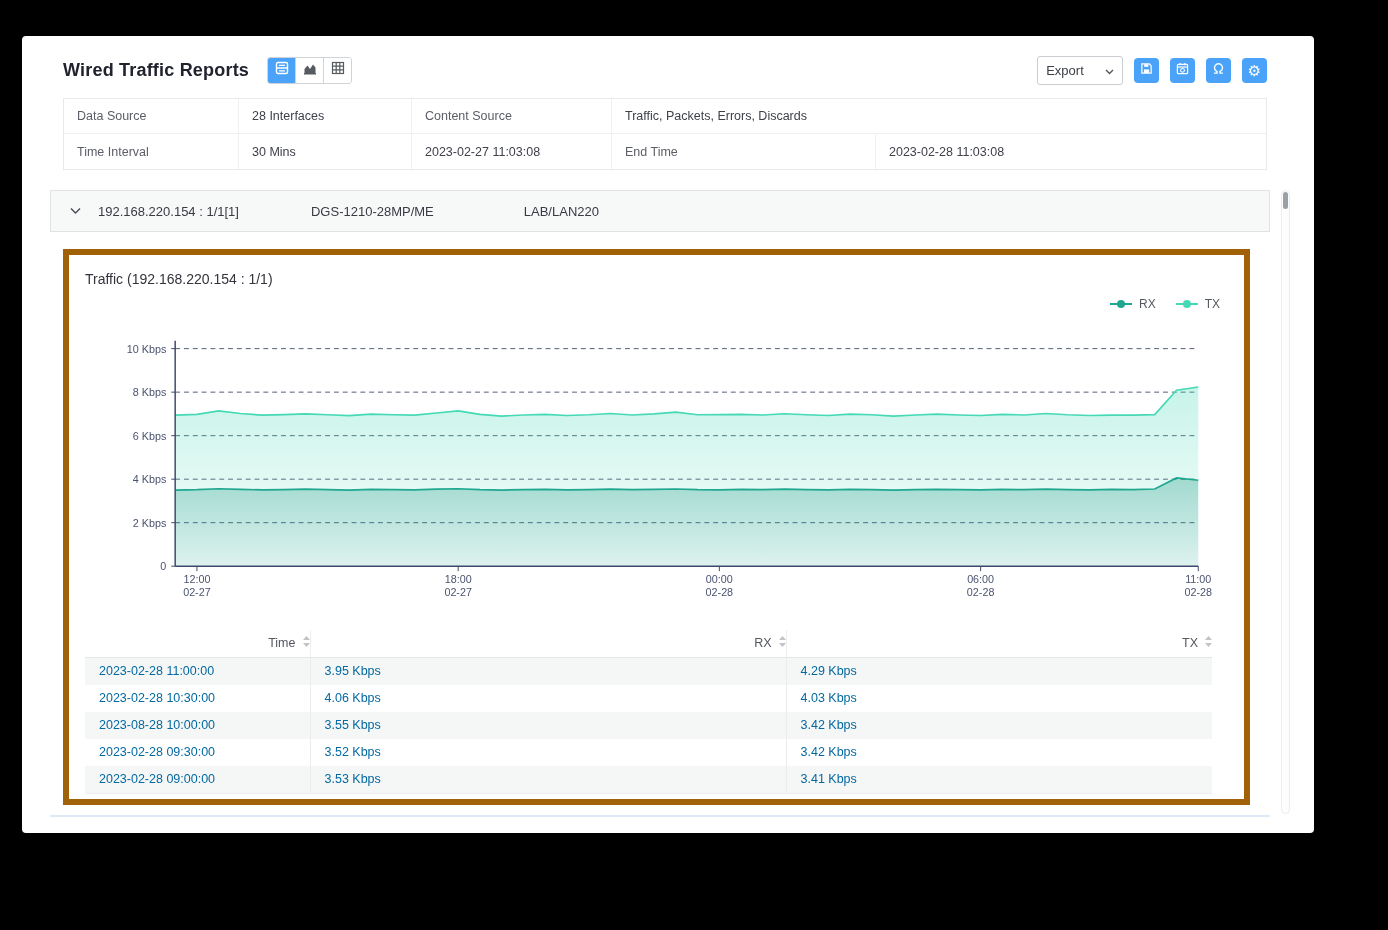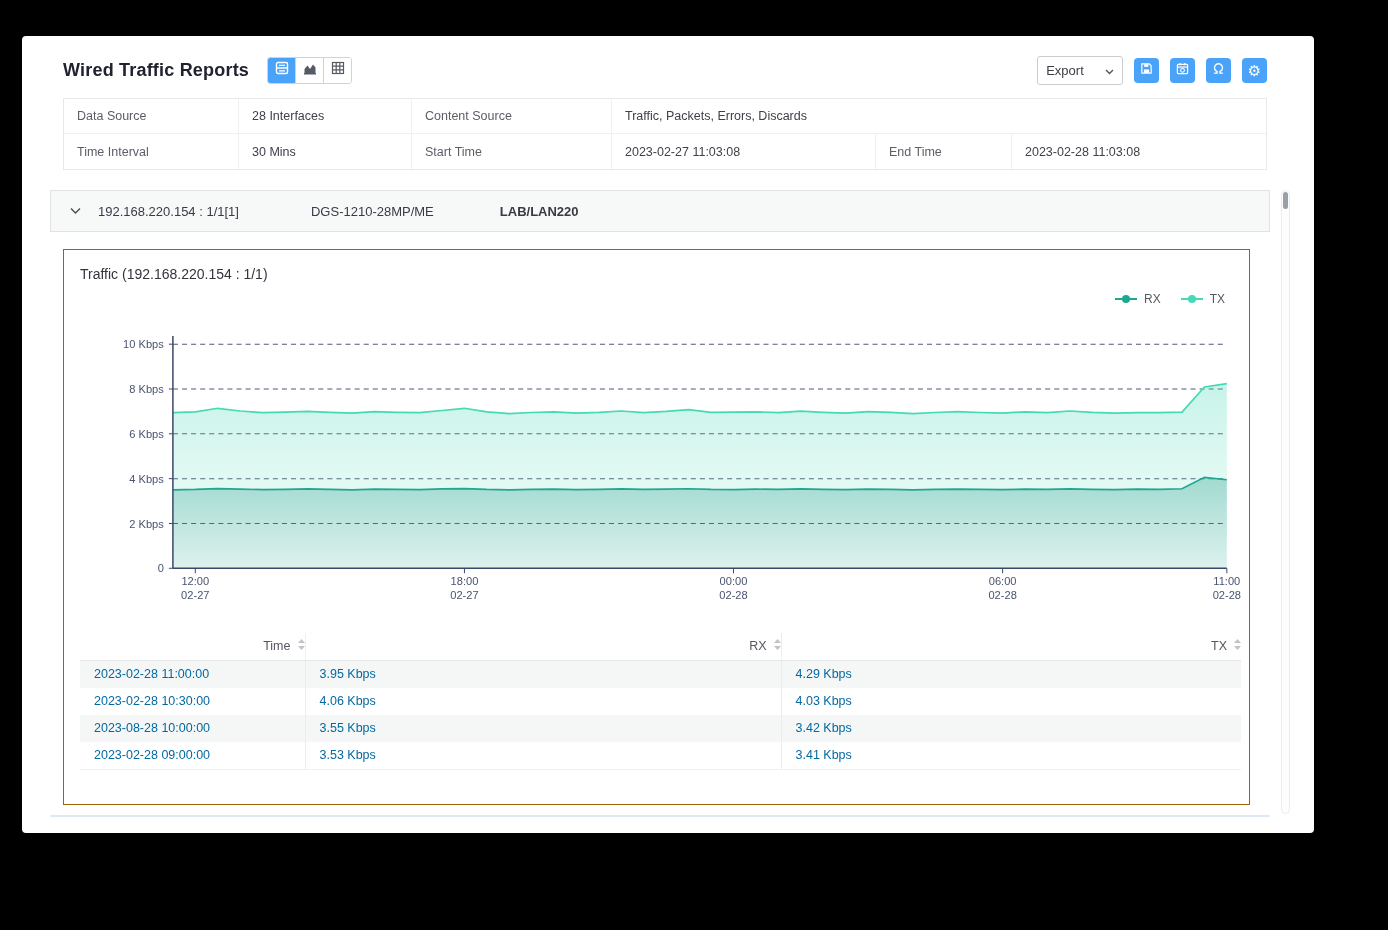--- a/index.html
+++ b/index.html
@@ -30,23 +30,23 @@
   .info-cell.r2{border-bottom:none;}
   .info-cell.span3{grid-column:4 / 7;border-right:none;}
   .ilabel{color:#5b5e66;}
   .ivalue{color:#3e414a;}
   
   .section{position:absolute;left:28px;top:154px;width:1220px;height:624px;}
   .acc-header{height:42px;background:#f7f8f8;border:1px solid #e2e2e2;display:flex;align-items:center;
               padding:0 19px;font-size:13px;color:#383b44;box-sizing:border-box;cursor:pointer;}
   .acc-chevron{margin-right:17px;display:flex;align-items:center;}
   .acc-dev{margin-left:72px;}
-  .acc-loc{margin-left:66px;font-weight:bold;}
-  .card{margin:17px 20px 0 13px;border:1px solid #a16207;height:556px;box-sizing:border-box;
-        padding:16px 8px 0 16px;position:relative;background:#fff;overflow:hidden;}
+  .acc-loc{margin-left:90px;}
+  .card{margin:17px 20px 0 13px;border:6px solid #a16207;height:556px;box-sizing:border-box;
+        padding:16px 32px 0 16px;position:relative;background:#fff;overflow:hidden;}
   .chart-title{font-size:14px;color:#33343c;}
   .legend{position:absolute;top:42px;right:24px;display:flex;gap:20px;align-items:center;}
   .legend-item{display:flex;align-items:center;gap:7px;font-size:12px;color:#555a62;cursor:pointer;}
   .legend-marker{position:relative;width:22px;height:10px;}
   .legend-line{position:absolute;left:0;top:4px;width:22px;height:2px;}
   .legend-dot{position:absolute;left:7px;top:1px;width:8px;height:8px;border-radius:50%;}
   .chart-canvas{margin-top:44px;}
   
   .data-table{width:100%;border-collapse:collapse;font-size:12.5px;table-layout:fixed;margin-top:30px;}
   .data-table th{height:27px;text-align:left;font-weight:normal;color:#55575f;padding:0 0 0 14px;
@@ -148,21 +148,20 @@
     </div>
   </div>
 
   <div class="info-table">
     <div class="info-cell ilabel">Data Source</div>
     <div class="info-cell ivalue">28 Interfaces</div>
     <div class="info-cell ilabel">Content Source</div>
     <div class="info-cell ivalue span3">Traffic, Packets, Errors, Discards</div>
     <div class="info-cell ilabel r2">Time Interval</div>
     <div class="info-cell ivalue r2">30 Mins</div>
-    <div class="info-cell ilabel r2">Start Time</div>
     <div class="info-cell ivalue r2">2023-02-27 11:03:08</div>
     <div class="info-cell ilabel r2">End Time</div>
     <div class="info-cell ivalue r2 lastcol">2023-02-28 11:03:08</div>
   </div>
 
   <div class="section">
     <div class="acc-header">
       <span class="acc-chevron">
         <svg width="11" height="8" viewBox="0 0 11 8">
             <polyline points="1,1.5 5.5,6 10,1.5" fill="none" stroke="#4a4d55" stroke-width="1.4"></polyline>
@@ -293,20 +292,25 @@
               <td>2023-02-28 10:30:00</td>
               <td>4.06 Kbps</td>
               <td>4.03 Kbps</td>
             </tr>
             <tr>
               <td>2023-08-28 10:00:00</td>
               <td>3.55 Kbps</td>
               <td>3.42 Kbps</td>
             </tr>
             <tr>
+              <td>2023-02-28 09:30:00</td>
+              <td>3.52 Kbps</td>
+              <td>3.42 Kbps</td>
+            </tr>
+            <tr>
               <td>2023-02-28 09:00:00</td>
               <td>3.53 Kbps</td>
               <td>3.41 Kbps</td>
             </tr>
           </tbody>
       </table>
       <div class="sliver"></div>
     </div>
   </div>
 

